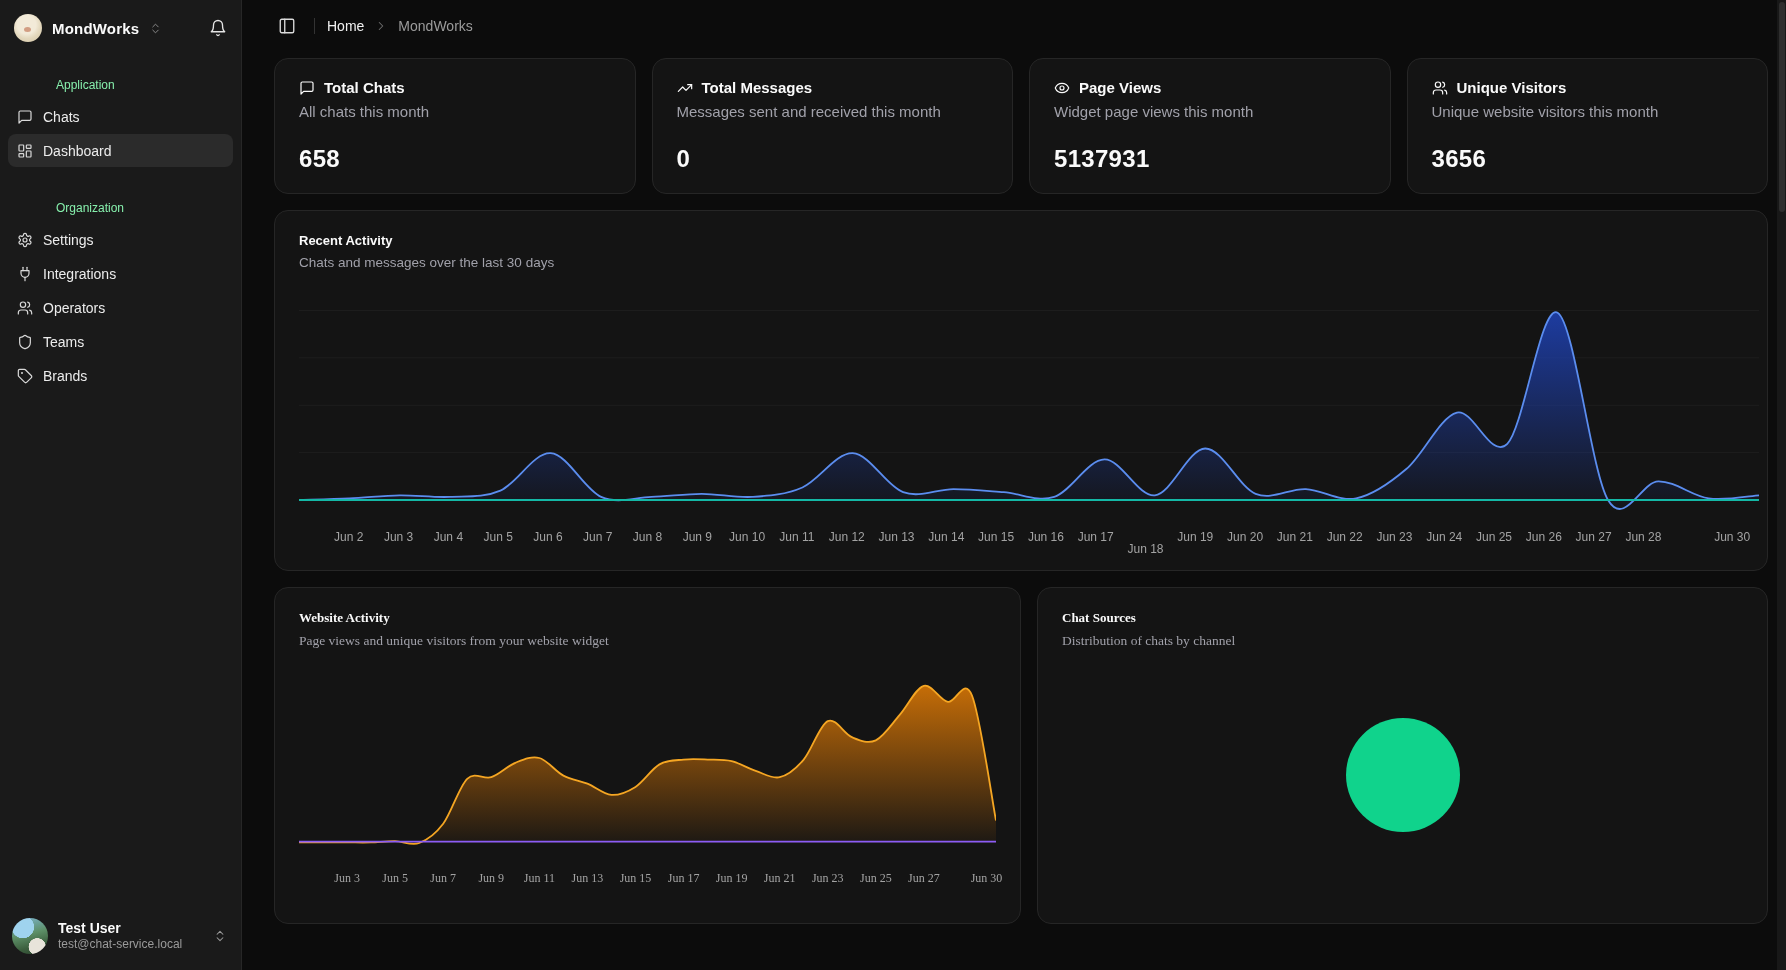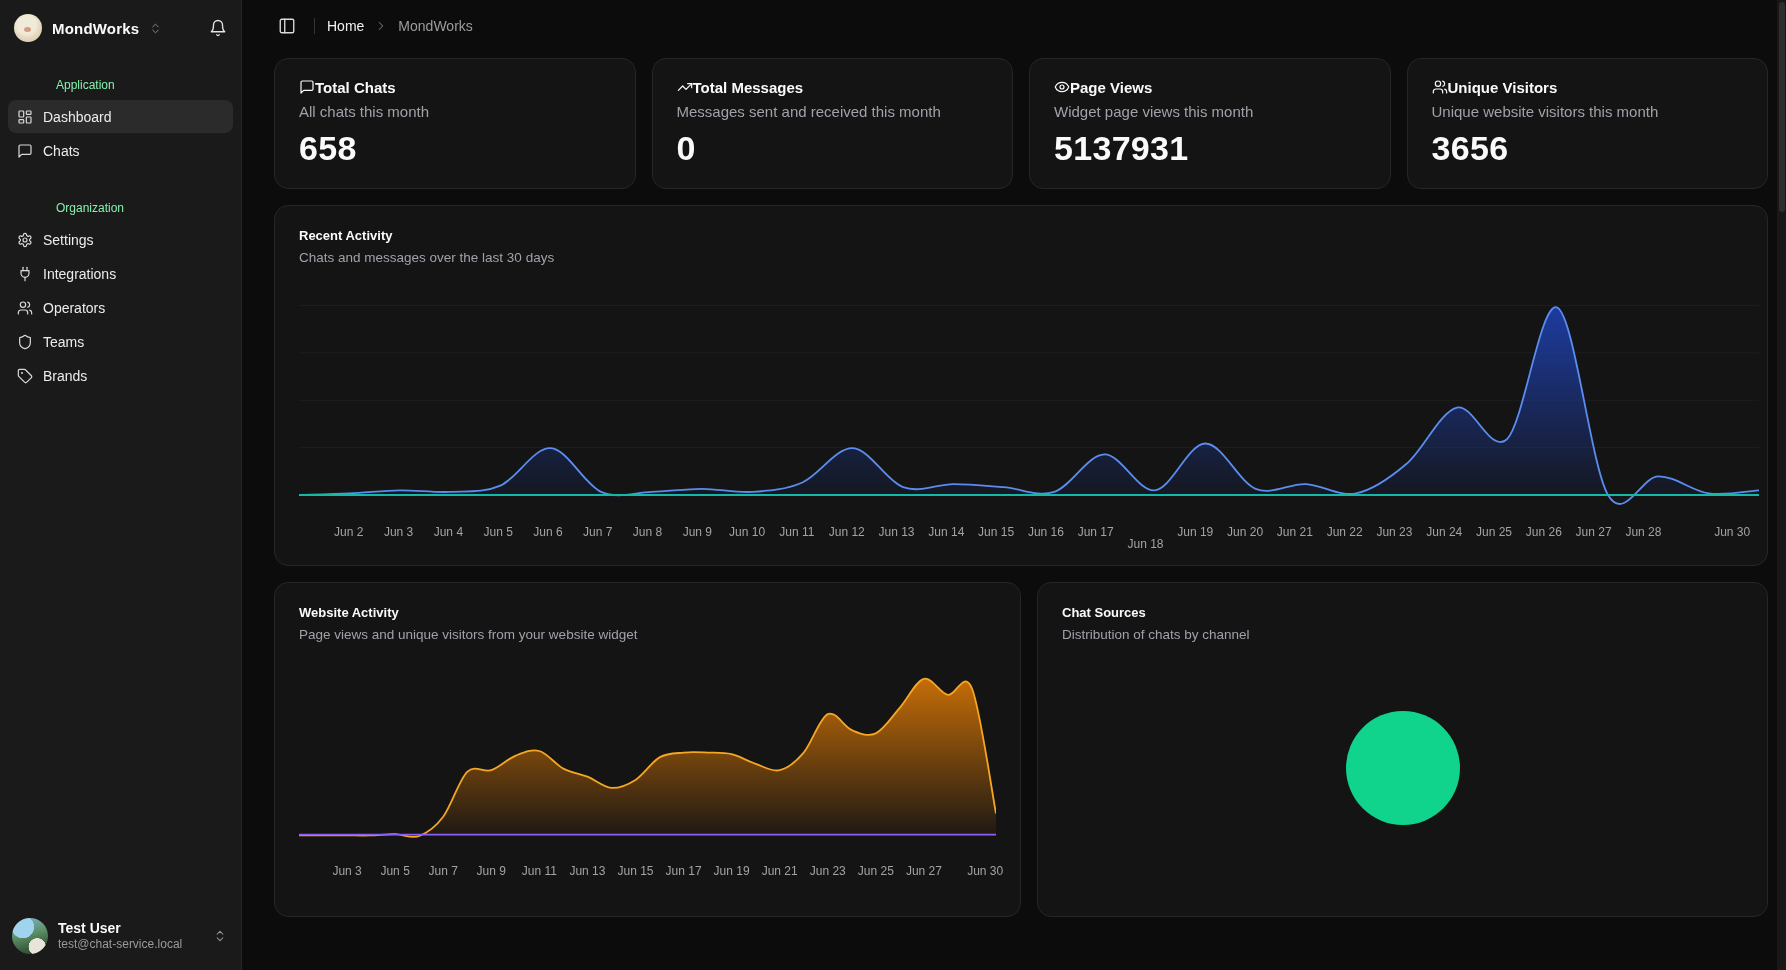--- a/index.html
+++ b/index.html
@@ -56,34 +56,34 @@
   .tb-divider { width:1px; height:16px; background:#333; }
   .crumbs { display:flex; align-items:center; gap:10px; font-size:14px; }
   .crumb-home { color:#f1f1f1; cursor:pointer; }
   .crumb-sep { color:#6e6e6e; display:flex; }
   .crumb-current { color:#9c9c9c; }
 
   .content { padding:6px 18px 0 16px; }
   .stats-row { display:grid; grid-template-columns:repeat(4,1fr); gap:16px; }
   .card { background:#141414; border:1px solid #262626; border-radius:14px; }
   .stat-card { padding:20px 24px; }
-  .stat-title-row { display:flex; align-items:flex-start; }
+  .stat-title-row { display:flex; align-items:flex-end; gap:9px; }
   .stat-title-row .ic { display:flex; color:#fafafa; }
   .stat-title { font-size:15px; font-weight:700; }
   .stat-sub { font-size:15px; color:#a1a1aa; margin-top:7px; }
-  .stat-value { font-size:34px; font-weight:700; margin-top:9px; letter-spacing:.3px; }
+  .stat-value { font-size:24px; font-weight:700; margin-top:25px; letter-spacing:.3px; }
 
   .panel-card { margin-top:16px; padding:22px 24px; }
   .panel-title { font-size:13px; font-weight:700; }
   .panel-sub { font-size:13.5px; color:#a1a1aa; margin-top:7px; }
   .chart-box { margin-top:14px; position:relative; }
   .tick-row { position:relative; height:20px; margin-top:4px; }
   .tick { position:absolute; top:2px; transform:translateX(-50%);
     font-size:12px; color:#a3a3a3; white-space:nowrap; }
-  .bottom-grid { display:grid; grid-template-columns:1fr 1fr; gap:16px; margin-top:0; }
+  .bottom-grid { display:grid; grid-template-columns:1fr 1fr; gap:16px; margin-top:0;font-family:Liberation Serif, serif; }
   .bottom-grid .panel-card { margin-top:16px; }
   .pie-wrap { display:flex; align-items:center; justify-content:center; height:252px; }
 
   .scroll-strip { position:absolute; top:0; right:0; width:9px; height:100%;
     background:#181818; }
   .scroll-thumb { position:absolute; top:2px; right:1.5px; width:6px; height:210px;
     border-radius:3px; background:#2e2e2e; }
 </style>
 </head>
 <body>
@@ -102,38 +102,38 @@
         <svg width="18" height="18" viewBox="0 0 24 24" fill="none" stroke="currentColor" stroke-width="1.8" stroke-linecap="round" stroke-linejoin="round">
           <path d="M6 8a6 6 0 0 1 12 0c0 7 3 9 3 9H3s3-2 3-9"></path>
           <path d="M10.3 21a1.94 1.94 0 0 0 3.4 0"></path>
         </svg>
       </span>
   </div>
 
   <nav class="side-nav" id="sidebar-nav">
       <div class="nav-group">
         <div class="nav-group-label">Application</div>
+        <div class="nav-item">
+          <span class="ic">
+            <svg width="16" height="16" viewBox="0 0 24 24" fill="none" stroke="currentColor" stroke-width="1.8" stroke-linecap="round" stroke-linejoin="round">
+              <path d="M21 15a2 2 0 0 1-2 2H7l-4 4V5a2 2 0 0 1 2-2h14a2 2 0 0 1 2 2z"></path>
+            </svg>
+          </span>
+          <span>Chats</span>
+        </div>
         <div class="nav-item active">
           <span class="ic">
             <svg width="16" height="16" viewBox="0 0 24 24" fill="none" stroke="currentColor" stroke-width="1.8" stroke-linecap="round" stroke-linejoin="round">
               <rect x="3" y="3" width="7" height="9" rx="1"></rect>
               <rect x="14" y="3" width="7" height="5" rx="1"></rect>
               <rect x="14" y="12" width="7" height="9" rx="1"></rect>
               <rect x="3" y="16" width="7" height="5" rx="1"></rect>
             </svg>
           </span>
           <span>Dashboard</span>
-        </div>
-        <div class="nav-item">
-          <span class="ic">
-            <svg width="16" height="16" viewBox="0 0 24 24" fill="none" stroke="currentColor" stroke-width="1.8" stroke-linecap="round" stroke-linejoin="round">
-              <path d="M21 15a2 2 0 0 1-2 2H7l-4 4V5a2 2 0 0 1 2-2h14a2 2 0 0 1 2 2z"></path>
-            </svg>
-          </span>
-          <span>Chats</span>
         </div>
       </div>
       <div class="nav-group">
         <div class="nav-group-label">Organization</div>
         <div class="nav-item">
           <span class="ic">
             <svg width="16" height="16" viewBox="0 0 24 24" fill="none" stroke="currentColor" stroke-width="1.8" stroke-linecap="round" stroke-linejoin="round">
               <path d="M12.22 2h-.44a2 2 0 0 0-2 2v.18a2 2 0 0 1-1 1.73l-.43.25a2 2 0 0 1-2 0l-.15-.08a2 2 0 0 0-2.73.73l-.22.38a2 2 0 0 0 .73 2.73l.15.1a2 2 0 0 1 1 1.72v.51a2 2 0 0 1-1 1.74l-.15.09a2 2 0 0 0-.73 2.73l.22.38a2 2 0 0 0 2.73.73l.15-.08a2 2 0 0 1 2 0l.43.25a2 2 0 0 1 1 1.73V20a2 2 0 0 0 2 2h.44a2 2 0 0 0 2-2v-.18a2 2 0 0 1 1-1.73l.43-.25a2 2 0 0 1 2 0l.15.08a2 2 0 0 0 2.73-.73l.22-.39a2 2 0 0 0-.73-2.73l-.15-.08a2 2 0 0 1-1-1.74v-.5a2 2 0 0 1 1-1.74l.15-.09a2 2 0 0 0 .73-2.73l-.22-.38a2 2 0 0 0-2.73-.73l-.15.08a2 2 0 0 1-2 0l-.43-.25a2 2 0 0 1-1-1.73V4a2 2 0 0 0-2-2z"></path>
               <circle cx="12" cy="12" r="3"></circle>
             </svg>

